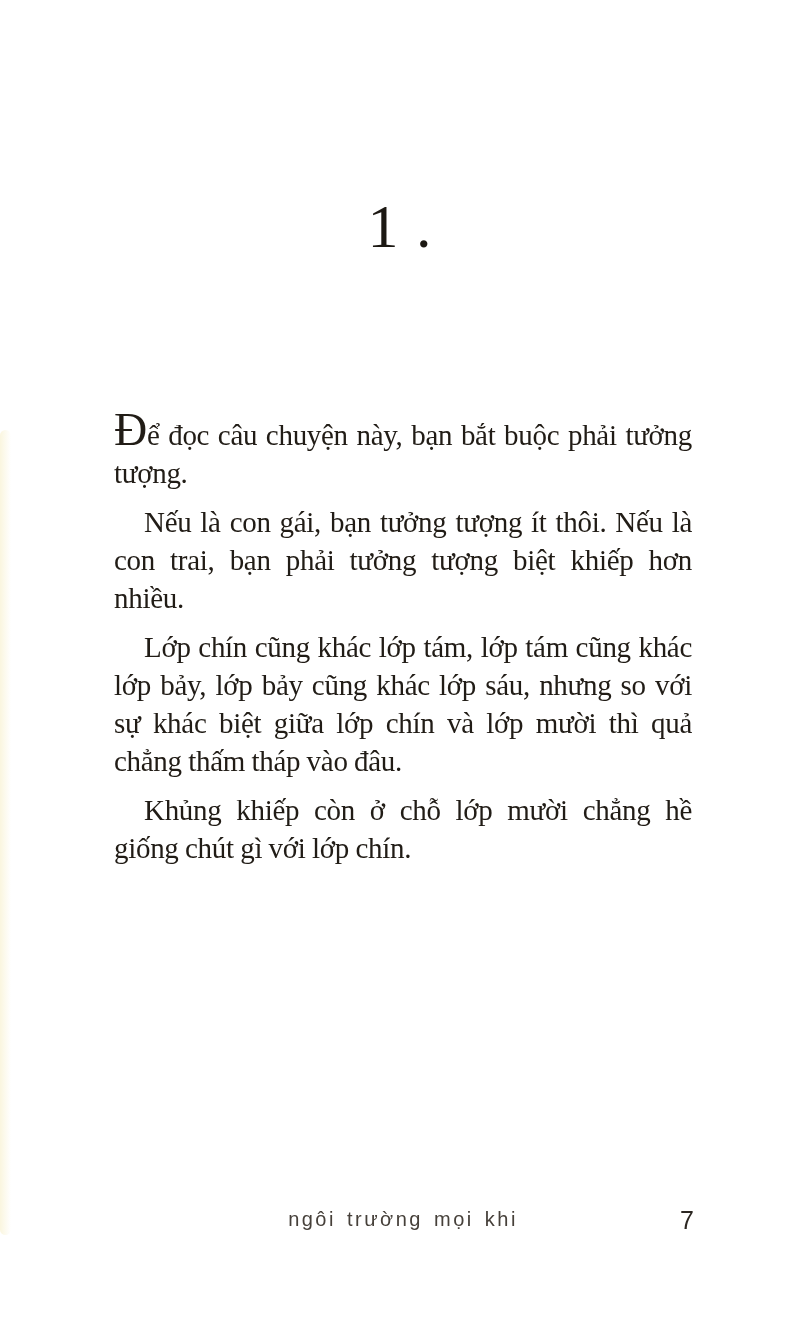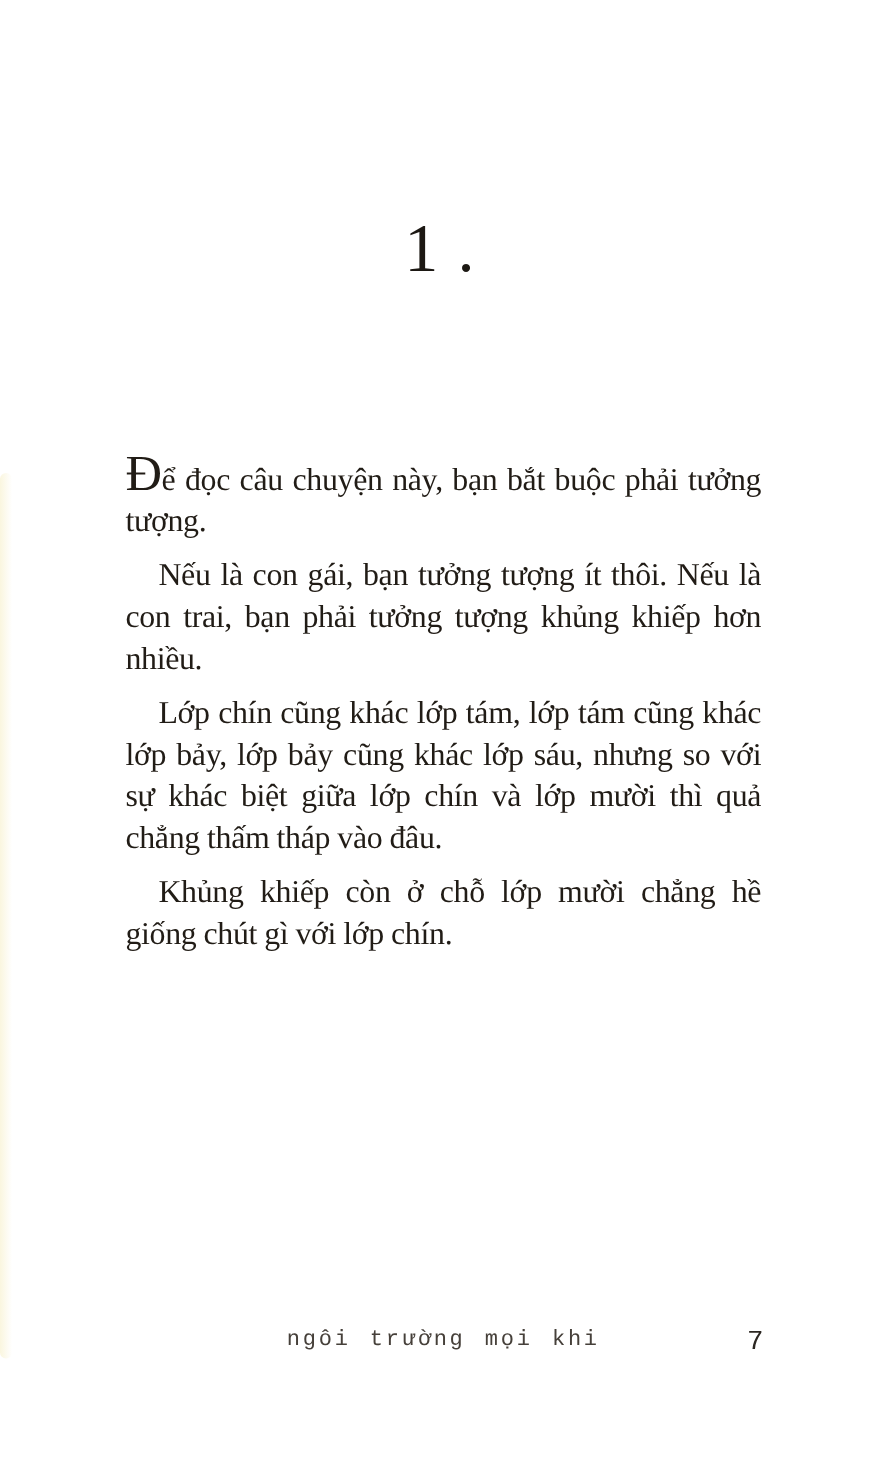--- a/index.html
+++ b/index.html
@@ -64,21 +64,21 @@
     font-size: 46px;
     line-height: 38px;
     font-weight: 400;
   }
   .page-footer {
     position: absolute;
     left: 114px;
     top: 1200px;
     width: 578px;
     height: 38px;
-    font-family: Liberation Mono, monospace;
+    font-family: Liberation Sans, sans-serif;
     color: #46403a;
   }
   .running-title {
     display: block;
     width: 100%;
     text-align: center;
     font-size: 20px;
     letter-spacing: 2.5px;
     line-height: 38px;
     word-spacing: 3px;
@@ -96,21 +96,21 @@
 <body>
 
 <div class="page">
 
   <div class="edge-tint"></div>
 
   <h1 class="chapter">1 .</h1>
 
   <main class="body-text">
     <p class="opening">Để đọc câu chuyện này, bạn bắt buộc phải tưởng tượng.</p>
-    <p>Nếu là con gái, bạn tưởng tượng ít thôi. Nếu là con trai, bạn phải tưởng tượng khủng khiếp hơn nhiều.</p>
+    <p>Nếu là con gái, bạn tưởng tượng ít thôi. Nếu là con trai, bạn phải tưởng tượng biệt khiếp hơn nhiều.</p>
     <p>Lớp chín cũng khác lớp tám, lớp tám cũng khác lớp bảy, lớp bảy cũng khác lớp sáu, nhưng so với sự khác biệt giữa lớp chín và lớp mười thì quả chẳng thấm tháp vào đâu.</p>
     <p>Khủng khiếp còn ở chỗ lớp mười chẳng hề giống chút gì với lớp chín.</p>
   </main>
 
   <footer class="page-footer">
     <span class="running-title">ngôi trường mọi khi</span>
     <span class="page-number">7</span>
   </footer>
 
 </div>

